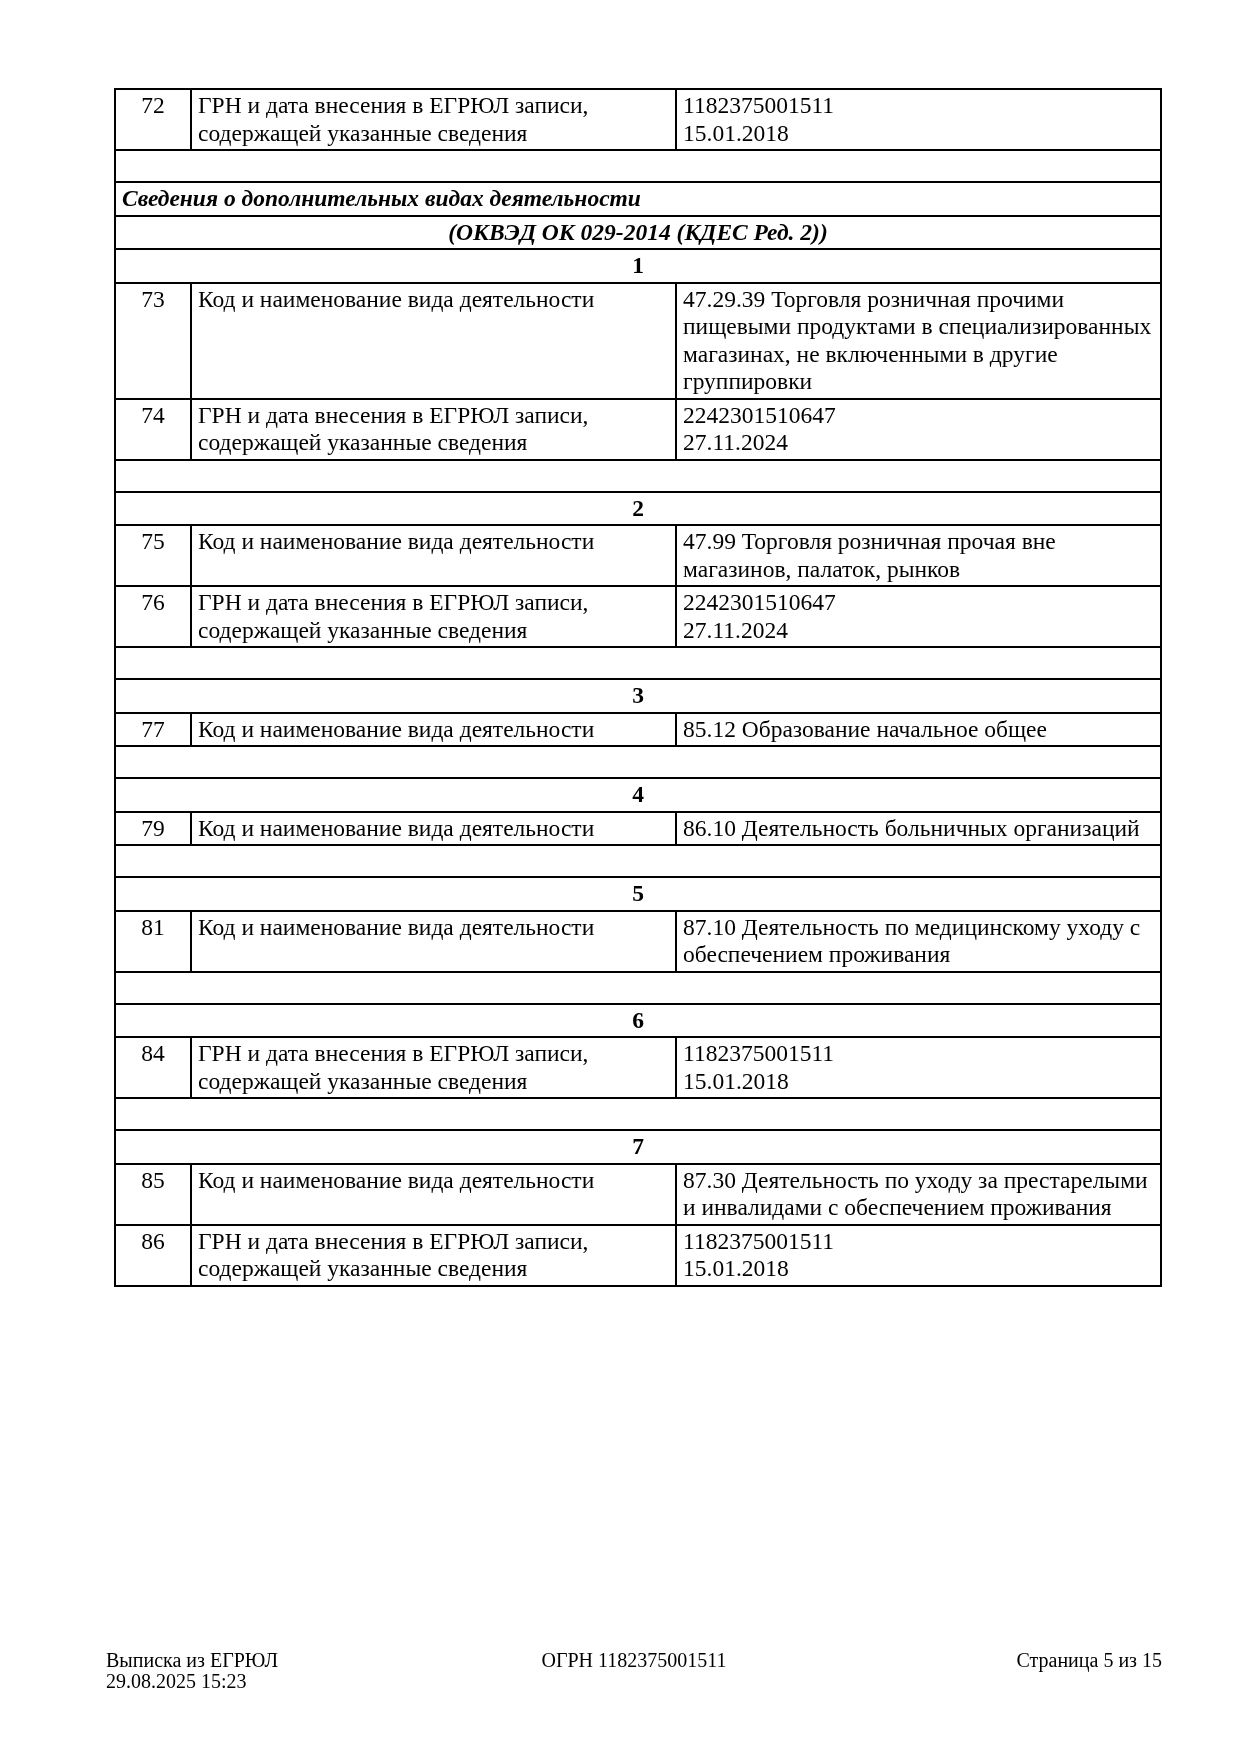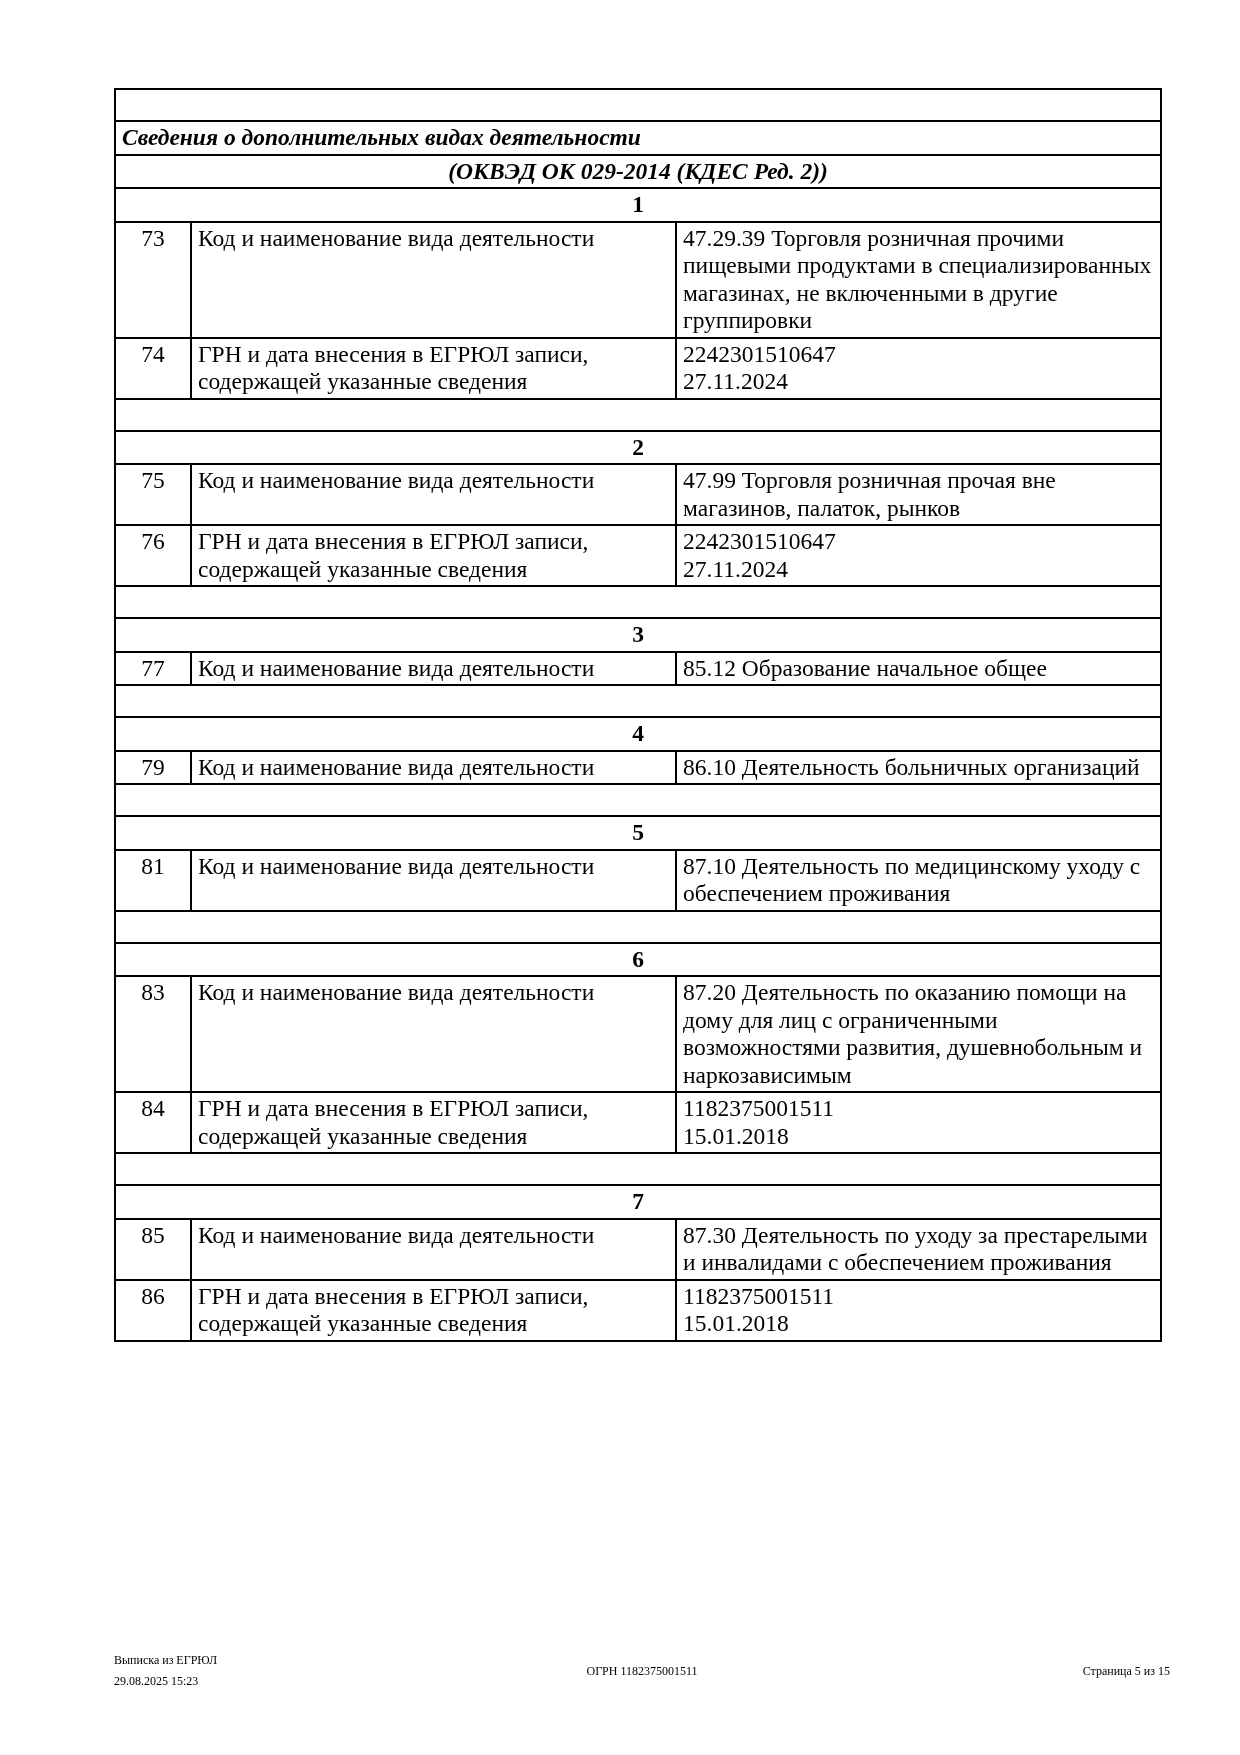--- a/index.html
+++ b/index.html
@@ -54,45 +54,53 @@
     padding: 4px 6px;
     font-weight: bold;
   }
   td.numrow {
     font-weight: bold;
     text-align: center;
     padding: 3px 6px;
   }
   .footer {
     position: absolute;
-    left: 114px;
+    left: 106px;
     top: 1650px;
     width: 1056px;
     display: flex;
-    align-items: center;
-    font-size: 12px;
+    align-items: flex-start;
+    font-size: 20px;
     line-height: 21px;
   }
   .f-left { flex: 1; text-align: left; }
   .f-center { flex: 1; text-align: center; }
   .f-right { flex: 1; text-align: right; }
 </style>
 </head>
 <body>
 
 <div class="page">
 
   <table class="egrul">
     <colgroup>
       <col style="width:76px">
       <col style="width:485px">
       <col style="width:485px">
     </colgroup>
     <tbody>
         <tr>
+          <td class="c-num">72</td>
+          <td class="c-label">ГРН и дата внесения в ЕГРЮЛ записи, содержащей указанные сведения</td>
+          <td class="c-val">
+            <div>1182375001511</div>
+            <div>15.01.2018</div>
+          </td>
+        </tr>
+        <tr>
           <td class="spacer" colspan="3"></td>
         </tr>
         <tr>
           <td class="hdr" colspan="3">Сведения о дополнительных видах деятельности</td>
         </tr>
         <tr>
           <td class="subhdr" colspan="3">(ОКВЭД ОК 029-2014 (КДЕС Ред. 2))</td>
         </tr>
         <tr>
           <td class="numrow" colspan="3">1</td>
@@ -170,27 +178,20 @@
           <td class="c-label">Код и наименование вида деятельности</td>
           <td class="c-val">
             <div>87.10 Деятельность по медицинскому уходу с обеспечением проживания</div>
           </td>
         </tr>
         <tr>
           <td class="spacer" colspan="3"></td>
         </tr>
         <tr>
           <td class="numrow" colspan="3">6</td>
-        </tr>
-        <tr>
-          <td class="c-num">83</td>
-          <td class="c-label">Код и наименование вида деятельности</td>
-          <td class="c-val">
-            <div>87.20 Деятельность по оказанию помощи на дому для лиц с ограниченными возможностями развития, душевнобольным и наркозависимым</div>
-          </td>
         </tr>
         <tr>
           <td class="c-num">84</td>
           <td class="c-label">ГРН и дата внесения в ЕГРЮЛ записи, содержащей указанные сведения</td>
           <td class="c-val">
             <div>1182375001511</div>
             <div>15.01.2018</div>
           </td>
         </tr>
         <tr>

